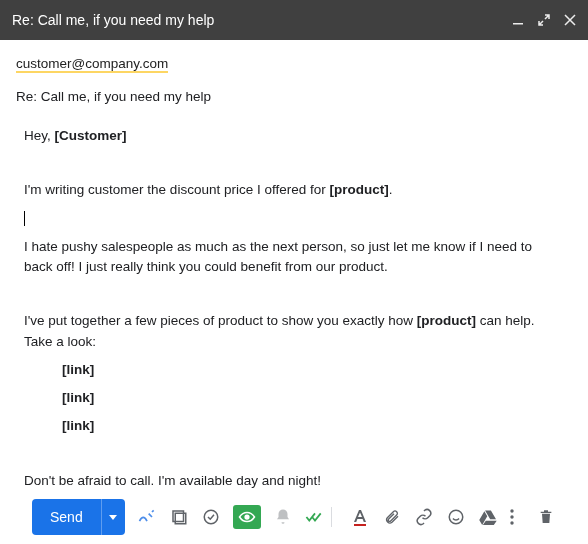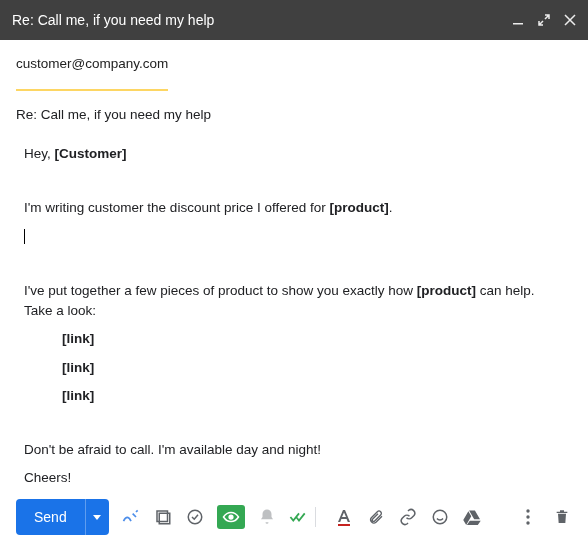--- a/index.html
+++ b/index.html
@@ -2,28 +2,28 @@
 <html><head>
   <meta charset="utf-8">
   <style>
     * { box-sizing: border-box; margin: 0; padding: 0; }
     body { font-family: Arial, Helvetica, sans-serif; font-size: 13.5px; color: #202124; width: 588px; height: 544px; background: #fff; display: flex; flex-direction: column; }
     .titlebar { background: #404040; color: #fff; height: 40px; display: flex; align-items: center; padding: 0 12px; }
     .titlebar .title { flex: 1; font-size: 14px; }
     .titlebar .controls { display: flex; gap: 14px; }
     .titlebar .controls span { cursor: pointer; opacity: 0.9; display: inline-flex; align-items: center; }
     .content { flex: 1; padding: 16px 16px 0 16px; overflow: auto; }
-    .to-field { display: inline-block; color: #222; border-bottom: 2px solid #fdd663; padding-bottom: 18px; margin-bottom: 16px; }
+    .to-field { display: inline-block; color: #222; border-bottom: 2px solid #fdd663; padding-bottom: 0; margin-bottom: 16px; }
     .subject { margin-bottom: 22px; }
     .body p { line-height: 1.5; margin: 8px; }
     .body .gap { height: 18px; }
     .cursor { border-left: 1px solid #000; height: 15px; display: inline-block; vertical-align: middle; }
     .indent { padding-left: 38px; }
     .bold { font-weight: 700; }
-    .toolbar { height: 54px; display: flex; align-items: center; padding: 0 16px; gap: 0; }
+    .toolbar { height: 54px; display: flex; align-items: center; padding: 0 32px; gap: 0; }
     .send-group { display: flex; }
     .send-btn { background: #1a73e8; color: #fff; border: none; border-radius: 4px 0 0 4px; padding: 0 18px; height: 36px; font-size: 14px; font-weight: 500; cursor: pointer; }
     .send-more { background: #1a73e8; color: #fff; border: none; border-left: 1px solid rgba(255,255,255,0.3); border-radius: 0 4px 4px 0; width: 24px; height: 36px; cursor: pointer; display: flex; align-items: center; justify-content: center; }
     .tool-icons { display: flex; align-items: center; margin-left: 12px; gap: 12px; }
     .icon { width: 20px; height: 20px; display: inline-flex; align-items: center; justify-content: center; color: #5f6368; cursor: pointer; }
     .icon.green-eye { background: #34a853; color: #fff; border-radius: 3px; width: 28px; height: 24px; }
     .icon.green-check { color: #34a853; }
     .icon.light { opacity: 0.4; }
     .sep { width: 1px; height: 20px; background: #dadce0; margin: 0 6px; }
     .spacer { flex: 1; }
@@ -55,20 +55,21 @@
 </div>
 
 <div class="content">
   <div><span class="to-field">customer@company.com</span></div>
   <div class="subject">Re: Call me, if you need my help</div>
   <div class="body">
     <p><span>Hey, </span><span class="bold">[Customer]</span></p>
     <div class="gap"></div>
     <p><span>I'm writing customer the discount price I offered for </span><span class="bold">[product]</span><span>.</span></p>
     <p><span class="cursor"></span></p>
+    <p>I hate pushy salespeople as much as the next person, so just let me know if I need to back off! I just really think you could benefit from our product.</p>
     <div class="gap"></div>
     <p><span>I've put together a few pieces of product to show you exactly how </span><span class="bold">[product]</span><span> can help. Take a look:</span></p>
     <p class="indent bold">[link]</p>
     <p class="indent bold">[link]</p>
     <p class="indent bold">[link]</p>
     <div class="gap"></div>
     <p>Don't be afraid to call. I'm available day and night!</p>
     <p>Cheers!</p>
     <p class="bold">[Name]</p>
     <div class="gap"></div>

